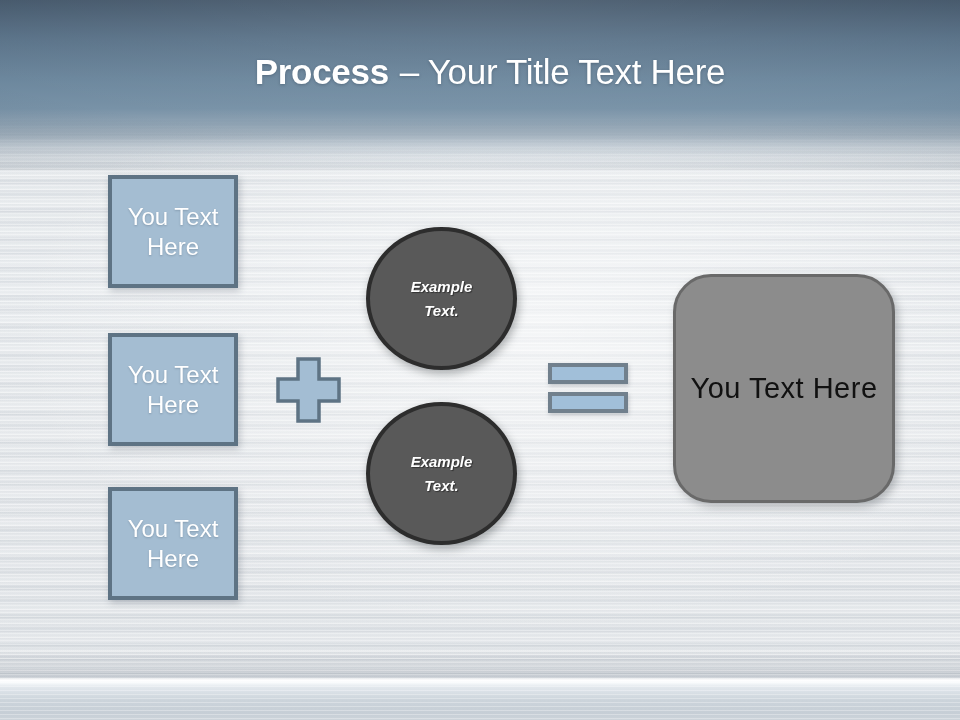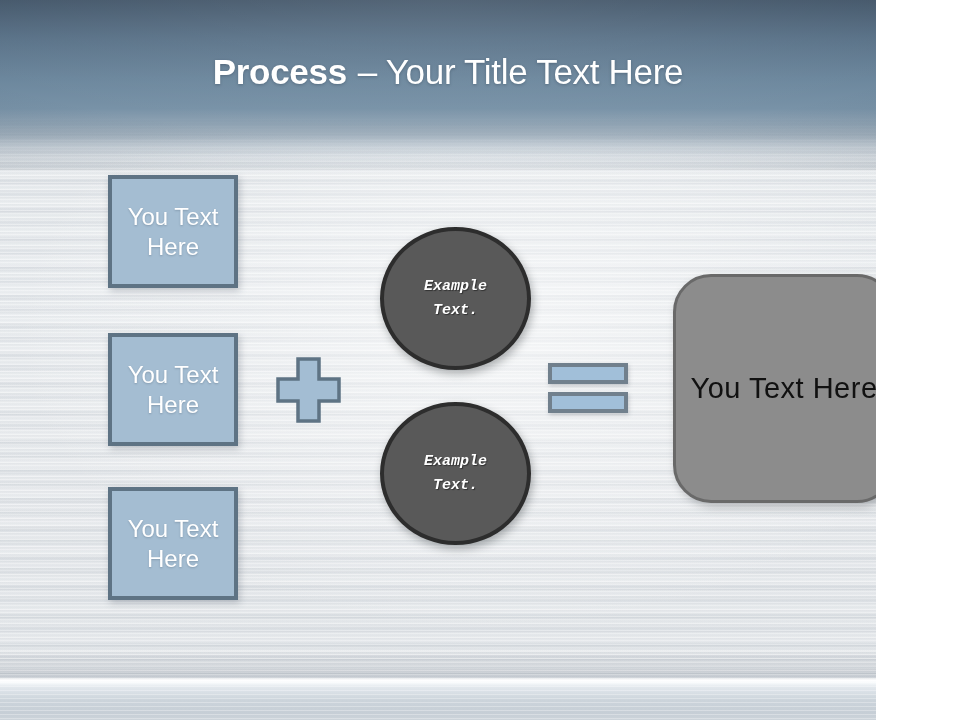--- a/index.html
+++ b/index.html
@@ -1,20 +1,20 @@
 <!DOCTYPE html>
 <html><head>
 <meta charset="utf-8">
 <style>
   * { margin:0; padding:0; box-sizing:border-box; }
   html,body { width:960px; height:720px; overflow:hidden; }
   body { font-family:"Liberation Sans", sans-serif; }
 
   .slide {
-    position:relative; width:876px; height:720px; overflow:hidden;
+    position:relative; width:960px; height:720px; overflow:hidden;
     background:
       repeating-linear-gradient(180deg,
         rgba(255,255,255,0.60) 0px, rgba(255,255,255,0) 1px,
         rgba(120,132,144,0.14) 2px, rgba(255,255,255,0.30) 3px,
         rgba(160,170,180,0.10) 5px, rgba(255,255,255,0) 7px),
       repeating-linear-gradient(180deg,
         rgba(255,255,255,0.25) 0px, rgba(255,255,255,0.25) 4px,
         rgba(140,150,162,0.10) 6px, rgba(140,150,162,0.10) 9px,
         rgba(255,255,255,0.15) 11px, rgba(255,255,255,0.15) 16px,
         rgba(150,160,170,0.08) 18px, rgba(150,160,170,0.08) 22px,
@@ -63,25 +63,24 @@
     box-shadow:2px 3px 7px rgba(70,80,92,0.28);
   }
   .tbox span { color:#ffffff; font-size:24px; line-height:30px; padding:0 4px; text-shadow:0 1px 2px rgba(40,55,70,0.25); }
   .tbox.b1 { top:175px; }
   .tbox.b2 { top:333px; }
   .tbox.b3 { top:487px; }
 
   .plus-wrap { position:absolute; left:274px; top:355px; z-index:2; }
 
   .circle {
-    position:absolute; left:380px; width:151px; height:143px; z-index:2;
+    position:absolute; left:366px; width:151px; height:143px; z-index:2;
     background:#595959; border:4px solid #2d2d2d; border-radius:50%;
     display:flex; align-items:center; justify-content:center; text-align:center;
     box-shadow:2px 4px 8px rgba(40,45,50,0.35);
-    font-family:Liberation Mono, monospace;
   }
   .circle.c1 { top:227px; }
   .circle.c2 { top:402px; }
   .circle .ctext { color:#ffffff; font-size:15px; line-height:24px; font-weight:700; font-style:italic; text-shadow:1px 1px 1px rgba(0,0,0,0.45); }
   .circle .ctext span { display:block; }
 
   .eq-bar {
     position:absolute; left:548px; width:80px; height:21px; z-index:2;
     background:#a1bfd9; border:4px solid #71808d;
     box-shadow:1px 2px 4px rgba(70,80,92,0.25);

